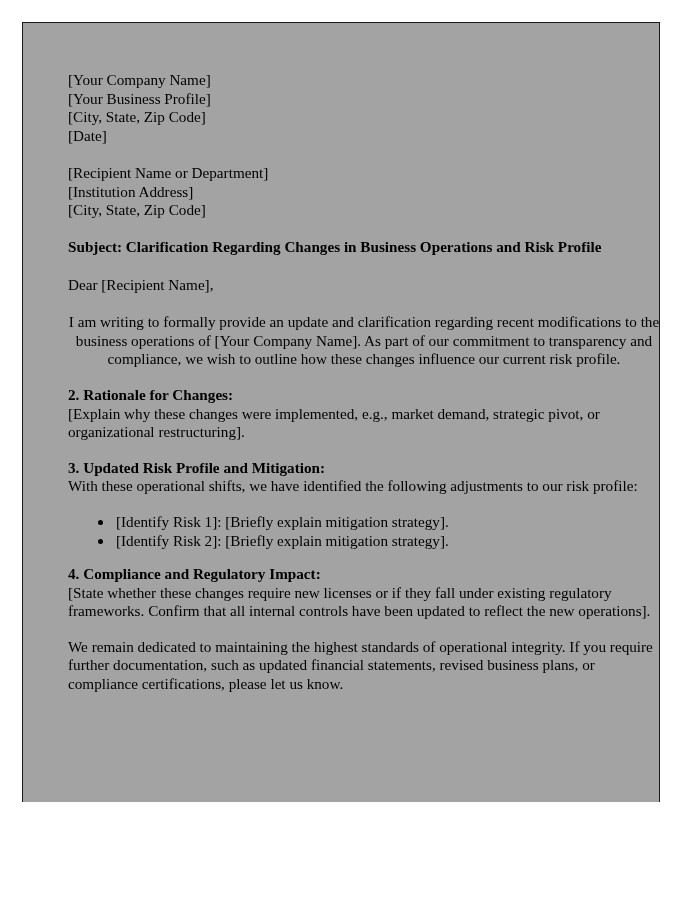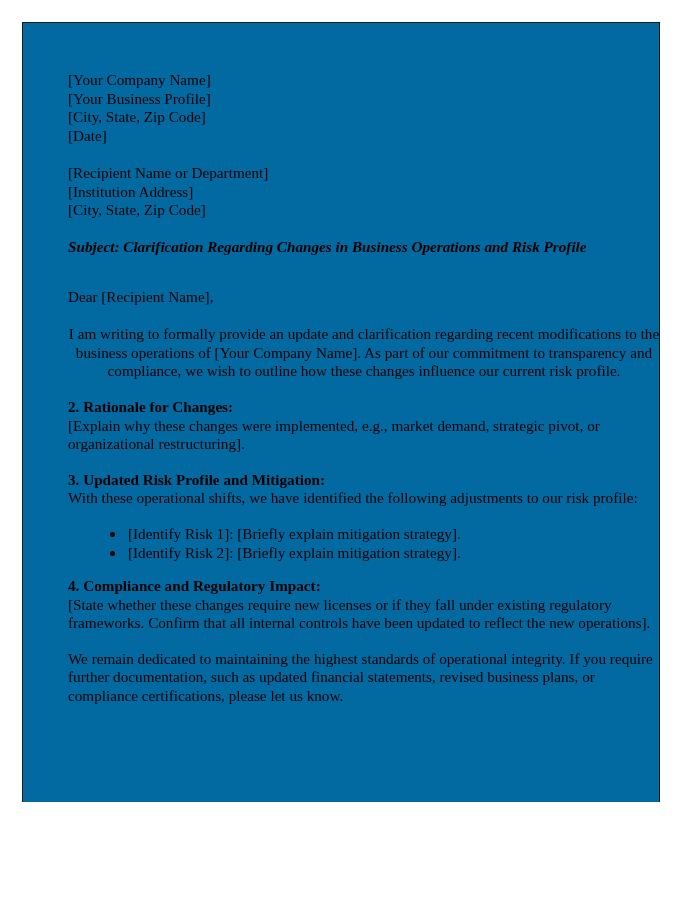--- a/index.html
+++ b/index.html
@@ -19,41 +19,40 @@
     position: absolute;
     left: 22px;
     top: 22px;
     width: 638px;
     height: 780px;
     border-left: 1.5px solid #1a1a1a;
     border-top: 1.5px solid #1a1a1a;
     border-right: 1.5px solid #1a1a1a;
     border-bottom: none;
     box-sizing: border-box;
-    background: #0369a1;
+    background: #a3a3a3;
   }
   #letter {
     position: absolute;
     left: 45px;
     top: 48px;
     width: 592px;
     font-size: 15.2px;
     line-height: 18.6px;
   }
   .addr-block {
     margin: 0 0 18.6px 0;
   }
   .addr-line {
     display: block;
     white-space: nowrap;
   }
   .subject {
     font-weight: bold;
-    margin: 0 0 31px 0;
-    font-style: italic;
+    margin: 0 0 19px 0;
   }
   .salutation {
     margin: 0 0 18.6px 0;
   }
   .para {
     margin: 0 0 17px 0;
     text-align: center;
   }
   .section {
     margin: 0 0 17px 0;
@@ -64,21 +63,21 @@
   }
   .section-body {
     display: block;
   }
   ul.risk-list {
     margin: 2px 0 14px 0;
     padding-left: 46px;
     list-style-type: disc;
   }
   ul.risk-list li {
-    margin: 0 0 1px 12px;
+    margin: 0 0 1px 0;
     padding-left: 2px;
   }
   .closing {
     margin: 0;
   }
 </style>
 </head>
 <body>
 
 <div id="page-frame">

